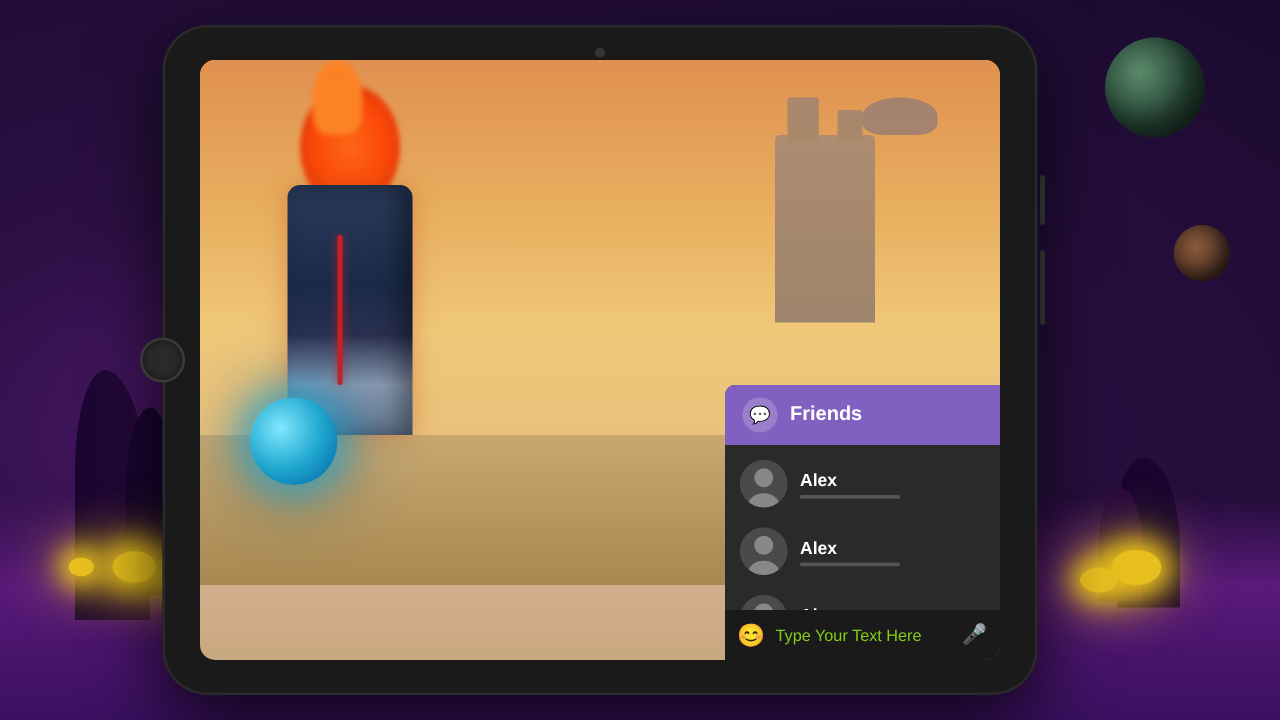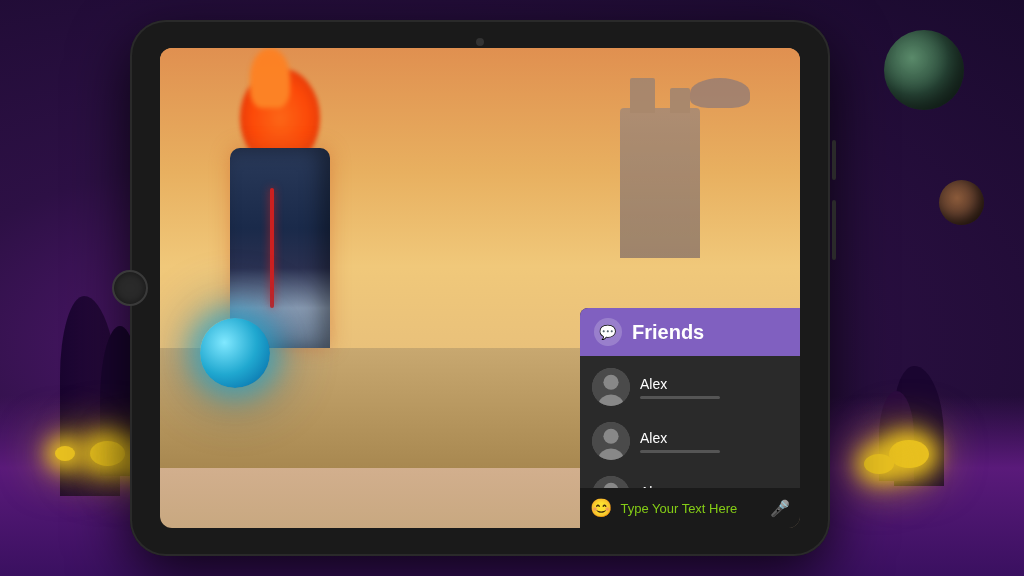--- a/index.html
+++ b/index.html
@@ -337,21 +337,21 @@
       border-radius: 50%;
       display: flex;
       align-items: center;
       justify-content: center;
       color: white;
       font-size: 14px;
     }
 
     .friends-title {
       color: white;
-      font-size: 20px;
+      font-size: 16px;
       font-weight: 600;
     }
 
     .friends-list {
       flex: 1;
       overflow: hidden;
       padding: 4px 0;
     }
 
     .friend-item {
@@ -378,21 +378,21 @@
       height: 100%;
     }
 
     .friend-info {
       flex: 1;
     }
 
     .friend-name {
       color: #ffffff;
       font-size: 14px;
-      font-weight: 400;
+      font-weight: 700;
       margin-bottom: 4px;
     }
 
     .friend-status-bar {
       height: 3px;
       width: 80px;
       background: #555;
       border-radius: 2px;
     }
 

